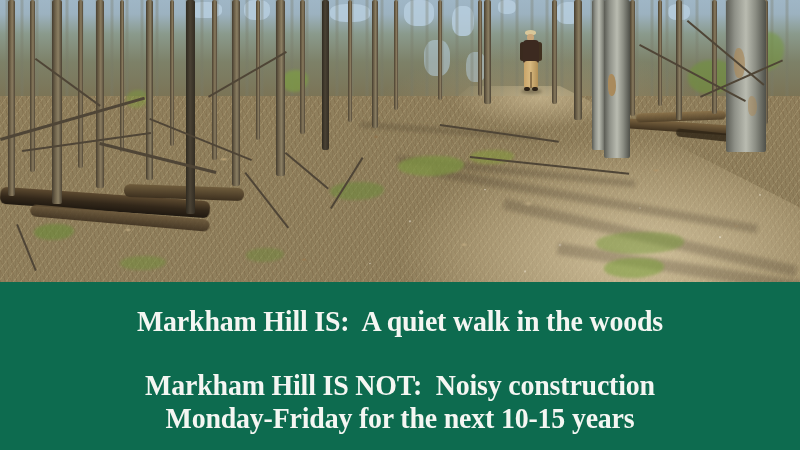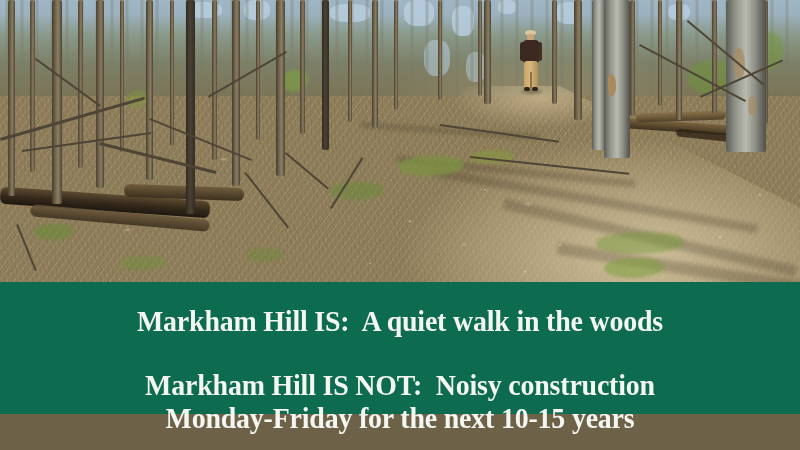--- a/index.html
+++ b/index.html
@@ -174,21 +174,21 @@
   .p-legs  { position: absolute; left: 5px;  top: 31px; width: 14px; height: 27px; background: linear-gradient(90deg,#c8a469 0%,#d8b97f 45%,#b08f56 100%); border-radius: 3px 3px 2px 2px; }
   .p-gap   { position: absolute; left: 11px; top: 42px; width: 2px;  height: 16px; background: rgba(80,60,32,.55); }
   .p-shoe  { position: absolute; top: 57px; width: 6px; height: 4px; background: #2e2418; border-radius: 2px; }
   .p-shadow{ position: absolute; left: 2px; top: 59px; width: 21px; height: 5px; background: rgba(60,50,30,.40); border-radius: 50%; filter: blur(1.4px); }
 
   
   .caption {
     position: absolute;
     left: 0; top: 282px;
     width: 800px;
-    height: 132px;
+    height: 168px;
     background: #0d6b4f;
   }
   .cap-line {
     position: absolute;
     width: 800px;
     text-align: center;
     color: #f4f6f2;
     font-family: "Liberation Serif", serif;
     font-weight: 700;
     letter-spacing: -0.2px;

